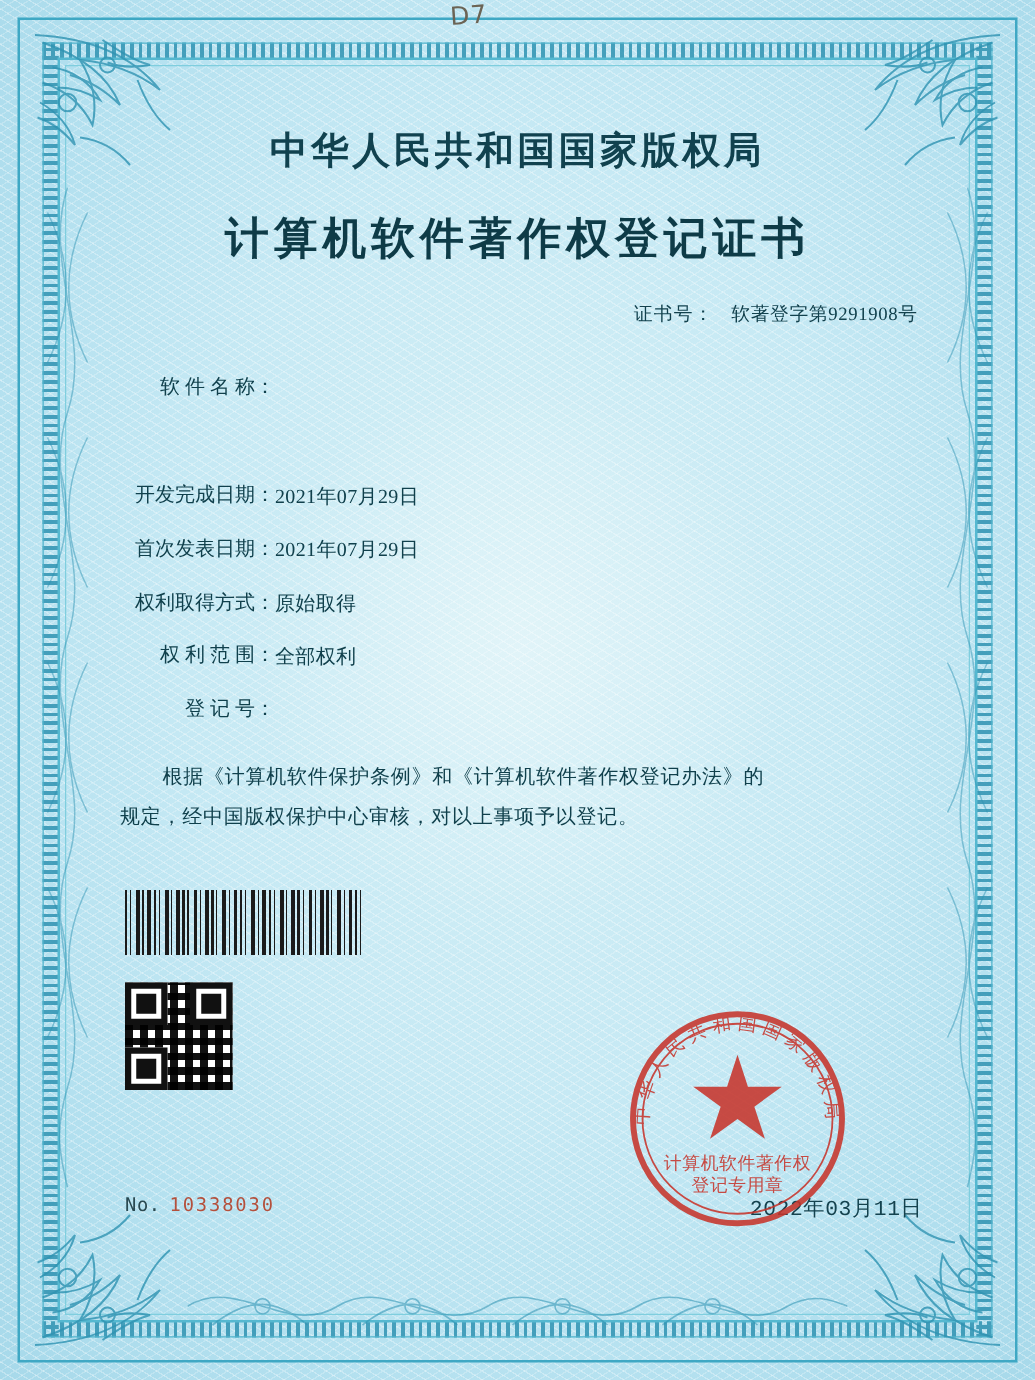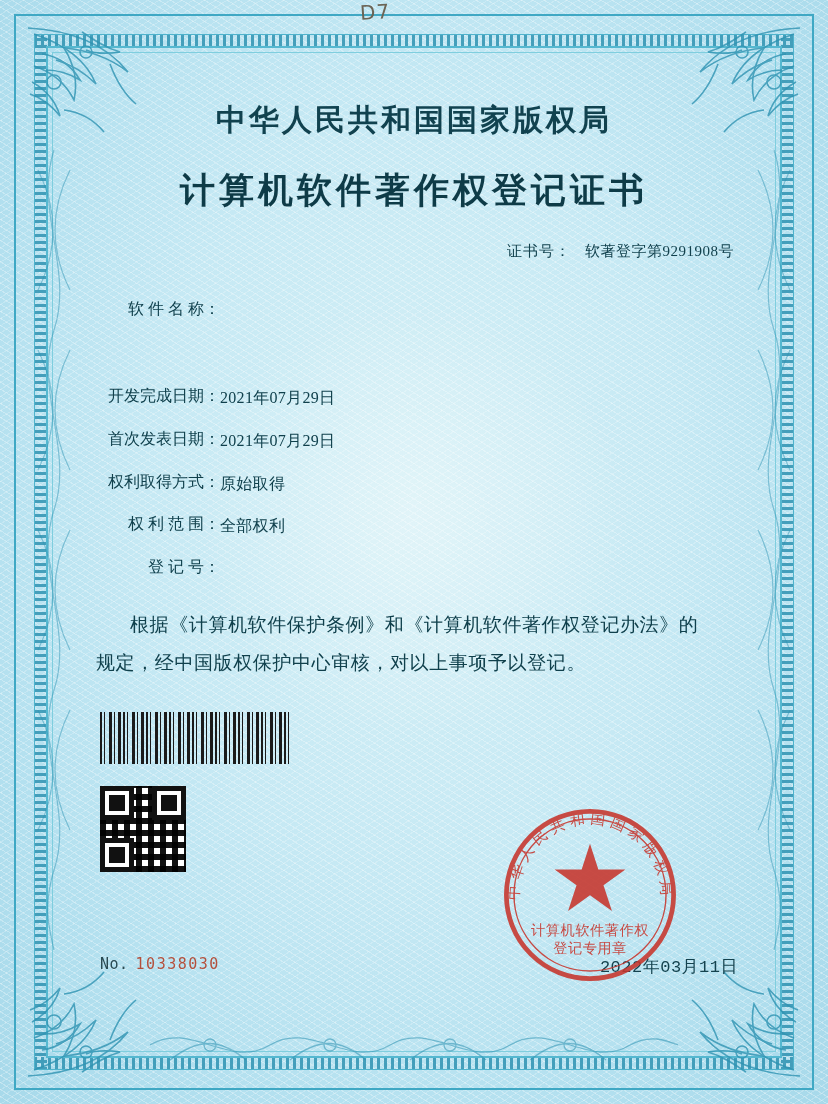--- a/index.html
+++ b/index.html
@@ -174,21 +174,21 @@
     font-family: "DejaVu Sans Mono", monospace;
     font-size: 15px;
     letter-spacing: 0.6px;
   }
 
   .gap-1 { height: 34px; }
   .gap-2 { height: 14px; }
 
   .statement {
     margin-top: 28px;
-    font-size: 19px;
+    font-size: 16px;
     color: #10404c;
     line-height: 2.0;
     letter-spacing: 0.6px;
     padding: 0 22px 0 26px;
   }
   .statement p { margin: 0; }
   .statement .indent { text-indent: 34px; }
 
   
   .codes {

